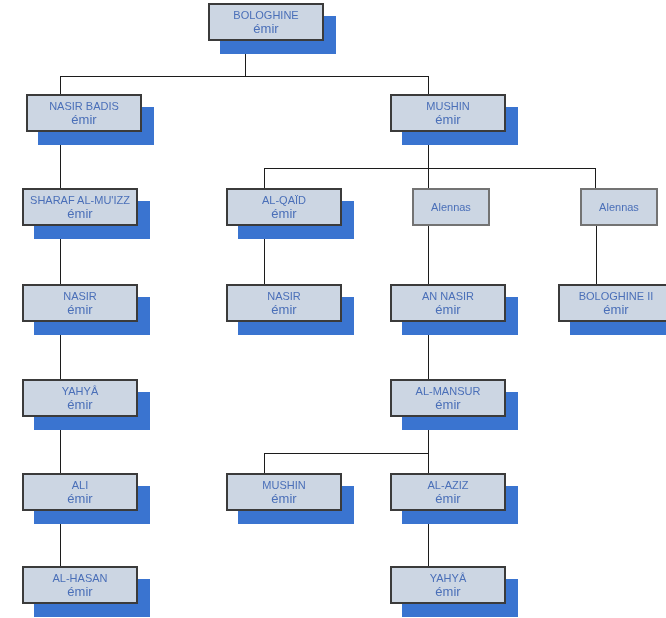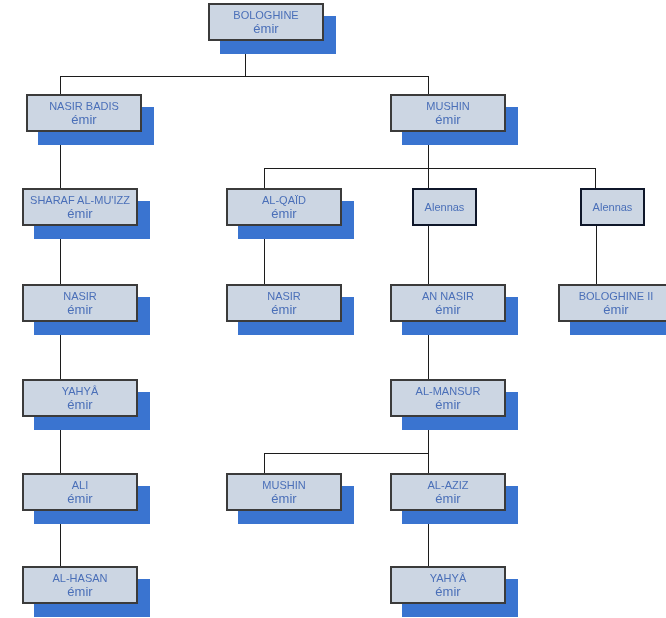--- a/index.html
+++ b/index.html
@@ -26,23 +26,23 @@
     box-shadow:12px 13px 0 var(--shadow);
     display:flex;flex-direction:column;
     align-items:center;justify-content:center;
     text-align:center;
     color:var(--text);
     margin-left:20px;
   }
   .node .name{font-size:11px;line-height:13px;white-space:nowrap;}
   .node .sub{font-size:13px;line-height:13px;}
   .node.plain{
-    width:65px;
+    width:78px;
     box-shadow:none;
-    border:2px solid #0f172a;
+    border:2px solid #737373;
   }
   .line{position:absolute;background:var(--line);}
 </style>
 </head>
 <body>
 
 <div class="canvas">
 
   <div class="line" style="left:245px;top:41px;width:1px;height:35px"></div>
   <div class="line" style="left:60px;top:76px;width:369px;height:1px"></div>

